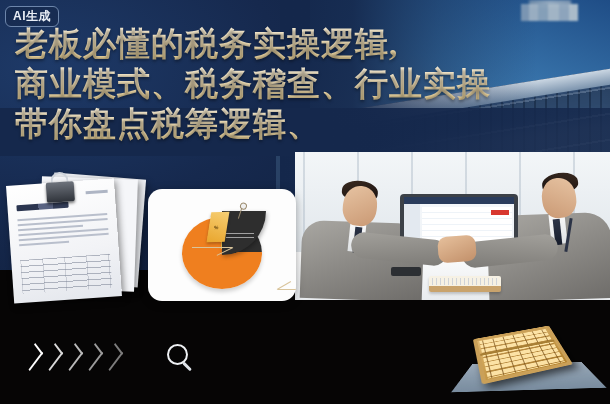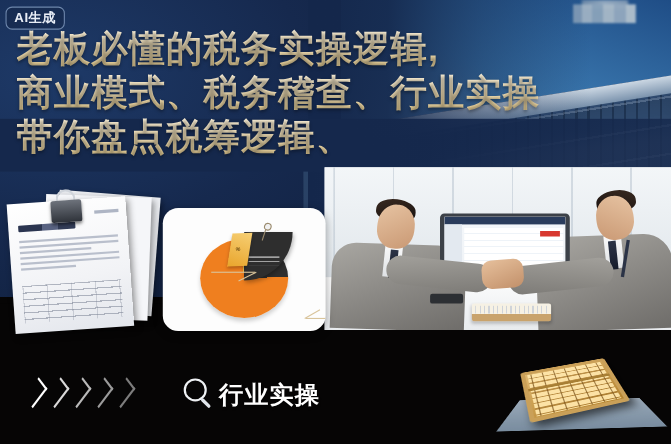--- a/index.html
+++ b/index.html
@@ -97,21 +97,21 @@
     z-index:30;
   }
 
   
   .headline{
     position:absolute; left:15px; top:24px; z-index:20;
     width:580px;
   }
   .headline .ln{
     display:block;
-    font-family:Liberation Sans, sans-serif;
+    font-family:Liberation Serif, serif;
     font-weight:bold;
     font-size:33px;
     line-height:40px;
     letter-spacing:1px;
     background:linear-gradient(180deg,#fdf4df 0%,#f3e2bb 45%,#e2c98d 100%);
     -webkit-background-clip:text;
     background-clip:text;
     color:transparent;
     -webkit-text-fill-color:transparent;
     text-shadow:0 2px 3px rgba(0,0,0,.35);
@@ -543,16 +543,15 @@
     <div class="chev c3"></div>
     <div class="chev c4"></div>
     <div class="chev c5"></div>
   </div>
 
   <div class="tagline">
     <div class="mag">
       <div class="lens"></div>
       <div class="hdl"></div>
     </div>
-    <span class="txt">行业实操</span>
   </div>
 
 </div>
 
 </body></html>

